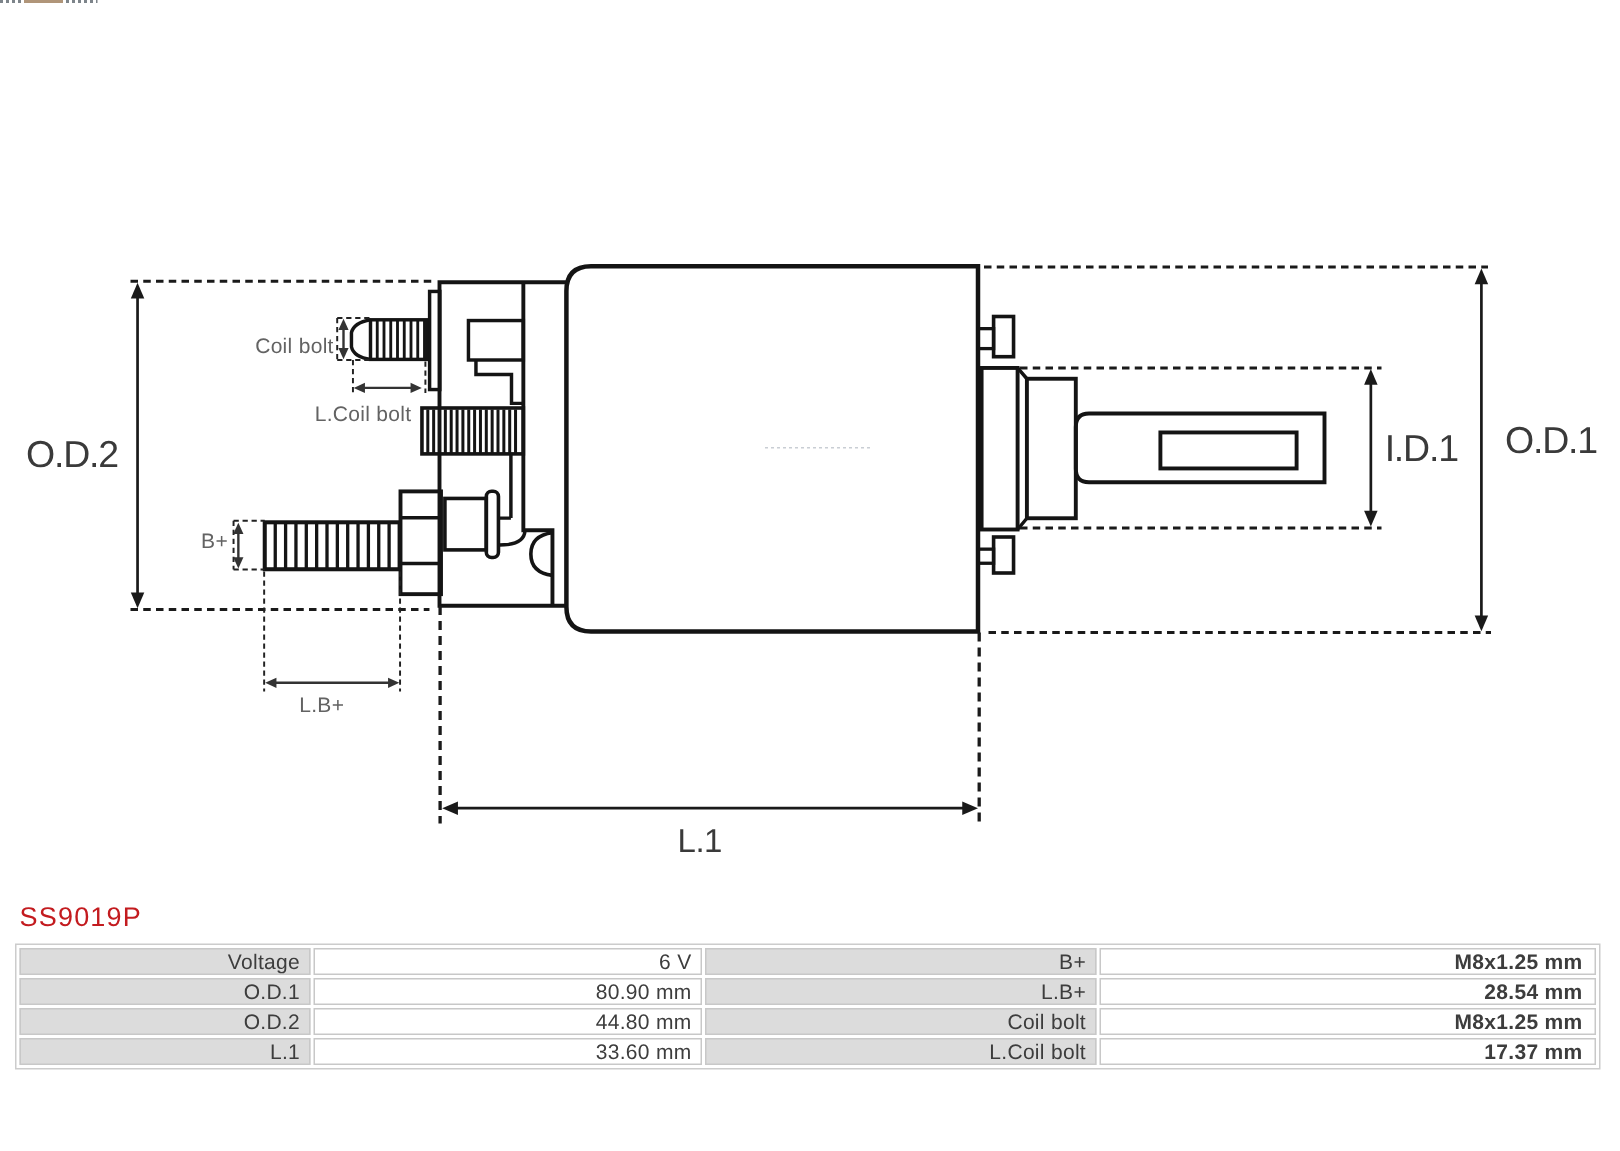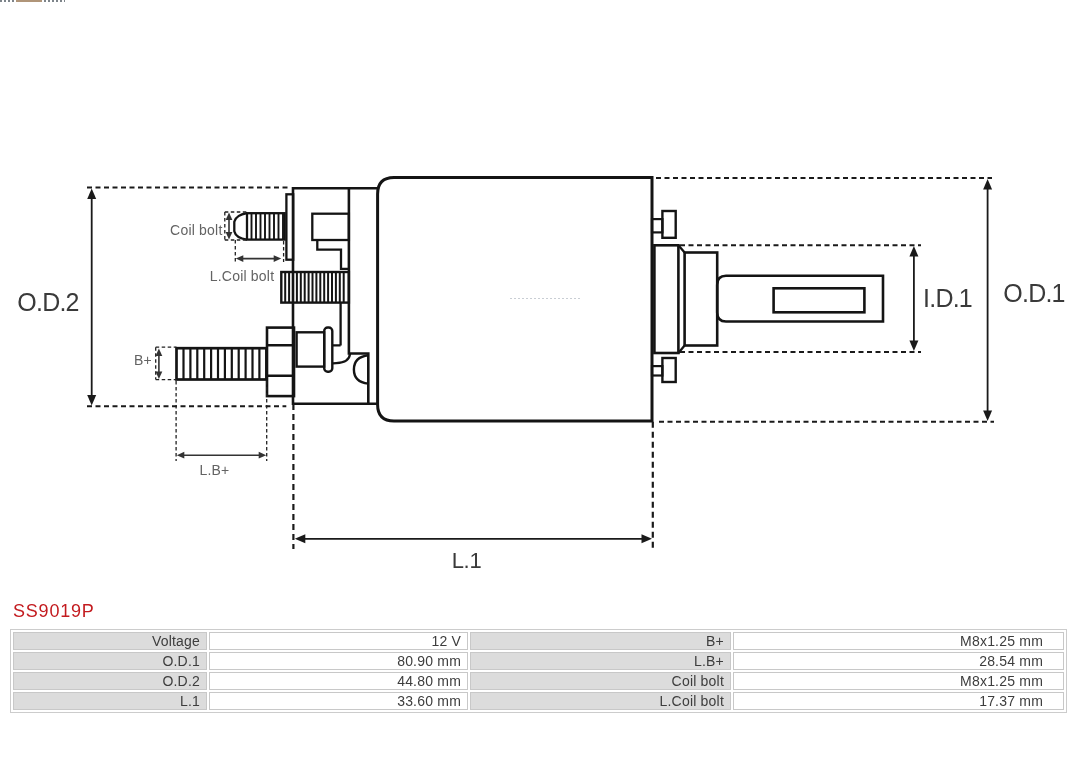--- a/index.html
+++ b/index.html
@@ -4,21 +4,21 @@
 <style>
   html,body{margin:0;padding:0;background:#fff;width:1080px;height:767px;overflow:hidden;}
   body{font-family:"Liberation Sans", sans-serif;position:relative;}
   #frag{position:absolute;left:0;top:0;width:65px;height:2px;background:repeating-linear-gradient(90deg,#7d848a 0 2px,#ffffff 2px 4px);}
   #fragb{position:absolute;left:16px;top:0;width:26px;height:2px;background:#b09579;}
   #diagram{position:absolute;left:0;top:0;}
   #title{position:absolute;left:13px;top:601px;font-size:18px;letter-spacing:0.8px;color:#c31b1f;}
   #tbl{position:absolute;left:10px;top:629px;}
   table{border-collapse:separate;border-spacing:2px;table-layout:fixed;width:1055px;border:1px solid #cccccc;}
   td{box-sizing:border-box;border:1px solid #c8c8c8;height:15px;font-size:14px;letter-spacing:0.2px;color:#3d3d3d;text-align:right;padding:0 6px 0 0;vertical-align:middle;}
-  td.p{padding-right:20px;}
+  td.p{padding-right:8px;font-weight:bold;}
   td.l{background:#dcdcdc;}
   td.v{background:#ffffff;}
 </style>
 </head>
 <body>
 <div id="frag"></div>
 <div id="fragb"></div>
 <svg id="diagram" width="1080" height="600" viewBox="0 0 1080 600">
   <g fill="none" stroke="#141414">
 
@@ -154,21 +154,21 @@
 <table>
   <colgroup>
         <col style="width:194px">
         <col style="width:259px">
         <col style="width:261px">
         <col style="width:331px">
       </colgroup>
   <tbody>
         <tr>
           <td class="l">Voltage</td>
-          <td class="v">12 V</td>
+          <td class="v">6 V</td>
           <td class="l">B+</td>
           <td class="v p">M8x1.25 mm</td>
         </tr>
   <tr>
           <td class="l">O.D.1</td>
           <td class="v">80.90 mm</td>
           <td class="l">L.B+</td>
           <td class="v p">28.54 mm</td>
         </tr>
   <tr>

